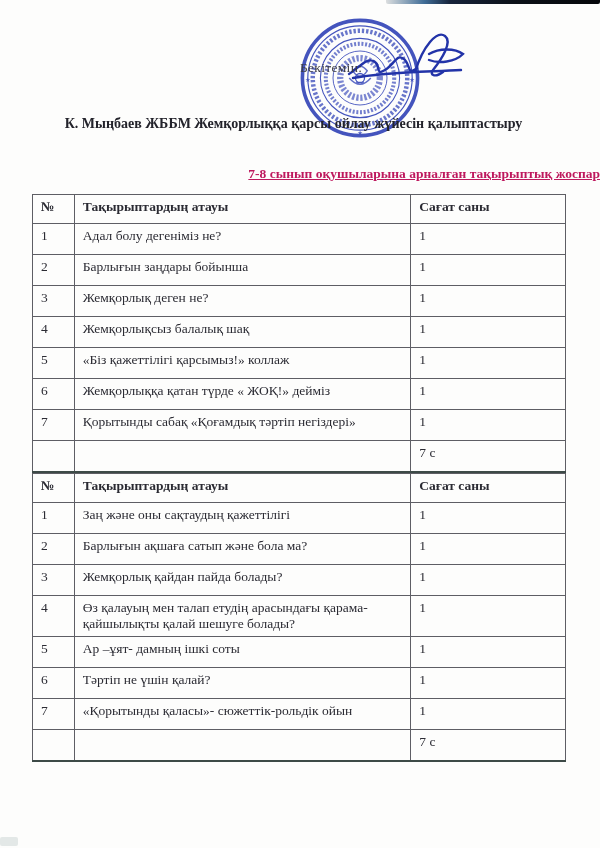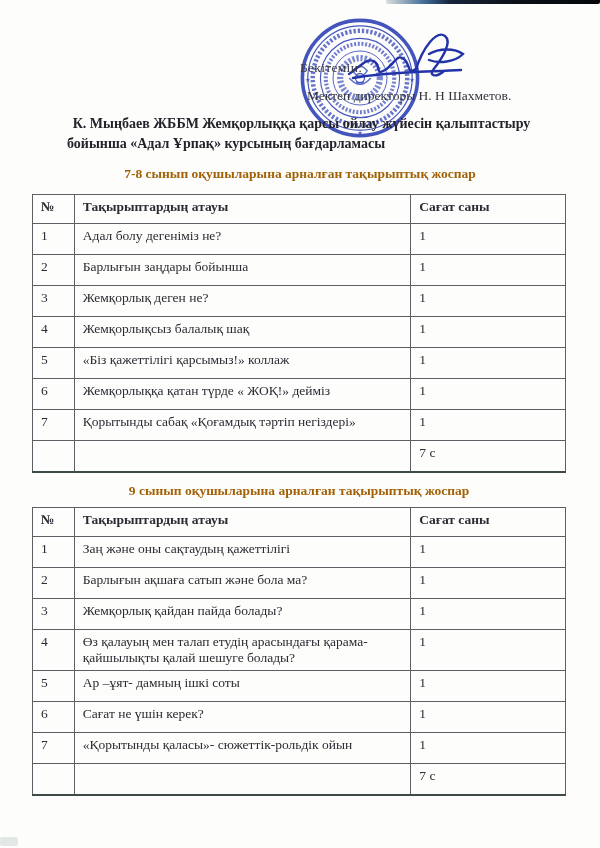--- a/index.html
+++ b/index.html
@@ -31,34 +31,35 @@
   }
   .approve-label{
     position:absolute;left:300px;top:60px;
     font-size:13.5px;color:#3a3a42;letter-spacing:.3px;
   }
   .director-line{
     position:absolute;left:307px;top:88px;
     font-size:13.5px;color:#33333b;
   }
   
-  .title-block{position:absolute;top:116px;left:12px;width:549px;}
+  .title-block{position:absolute;top:116px;left:4px;width:549px;}
   .title-line1{
     font-weight:bold;font-size:14px;
     padding-left:60px;padding-right:30px;text-align:center;
     color:#23232b;
   }
   .title-line2{
     font-weight:bold;font-size:14px;
     margin-top:4px;margin-left:55px;
     color:#23232b;
   }
   .table-subtitle{
-    font-weight:bold;font-size:13.5px;text-align:center;
-    color:#a16207;
+    font-weight:bold;font-size:13.5px;text-align:right;
+    color:#be185d;
+    text-decoration:underline;
   }
   .subtitle-1{position:absolute;top:166px;left:0;width:600px;}
   
   .tables-flow{position:absolute;top:194px;left:32px;width:534px;}
   table.doc-table{
     border-collapse:collapse;width:534px;
     font-size:13.5px;color:#2b2b33;
     table-layout:fixed;
   }
   .doc-table th,.doc-table td{
@@ -107,26 +108,24 @@
   <svg class="signature" viewBox="0 0 125 62">
     <g stroke="#2233a8" stroke-width="2.4" fill="none" stroke-linecap="round">
       <path d="M4,48 C14,42 22,30 30,36 C36,40 30,50 40,44 C50,38 52,26 60,34 C66,40 62,50 72,42"></path>
       <path d="M70,46 C78,20 92,4 100,10 C108,16 96,34 88,44 C84,49 90,52 98,46"></path>
       <path d="M84,28 C94,22 110,22 118,28 C110,36 94,38 84,34"></path>
       <path d="M8,52 C40,46 80,46 116,44"></path>
     </g>
   </svg>
 
   <div class="approve-label">Бекітемін:</div>
-  <div class="director-line">Мектеп директоры Н. Н Шахметов.</div>
 </div>
 
 <div class="title-block">
   <div class="title-line1">К. Мыңбаев ЖББМ Жемқорлыққа қарсы ойлау жүйесін қалыптастыру</div>
-  <div class="title-line2">бойынша «Адал Ұрпақ» курсының бағдарламасы</div>
 </div>
 
 <div class="table-subtitle subtitle-1">7-8 сынып оқушыларына арналған тақырыптық жоспар</div>
 
 <div class="tables-flow">
 
   <table class="doc-table">
     <colgroup>
         <col class="col-num">
         <col class="col-topic">
@@ -174,21 +173,20 @@
       <td>1</td>
     </tr>
     <tr>
       <td></td>
       <td></td>
       <td class="total-cell">7 с</td>
     </tr>
   </tbody>
     </table>
 
-  <div class="table-subtitle subtitle-2">9 сынып оқушыларына арналған тақырыптық жоспар</div>
 
   <table class="doc-table t2-wrap">
     <colgroup>
         <col class="col-num">
         <col class="col-topic">
         <col class="col-hours">
       </colgroup>
     <tbody>
         <tr>
       <th>№</th>
@@ -215,21 +213,21 @@
       <td>Өз қалауың мен талап етудің арасындағы қарама-қайшылықты қалай шешуге болады?</td>
       <td>1</td>
     </tr>
     <tr>
       <td>5</td>
       <td>Ар –ұят- дамның ішкі соты</td>
       <td>1</td>
     </tr>
     <tr>
       <td>6</td>
-      <td>Сағат не үшін керек?</td>
+      <td>Тәртіп не үшін қалай?</td>
       <td>1</td>
     </tr>
     <tr>
       <td>7</td>
       <td>«Қорытынды қаласы»- сюжеттік-рольдік ойын</td>
       <td>1</td>
     </tr>
     <tr>
       <td></td>
       <td></td>

